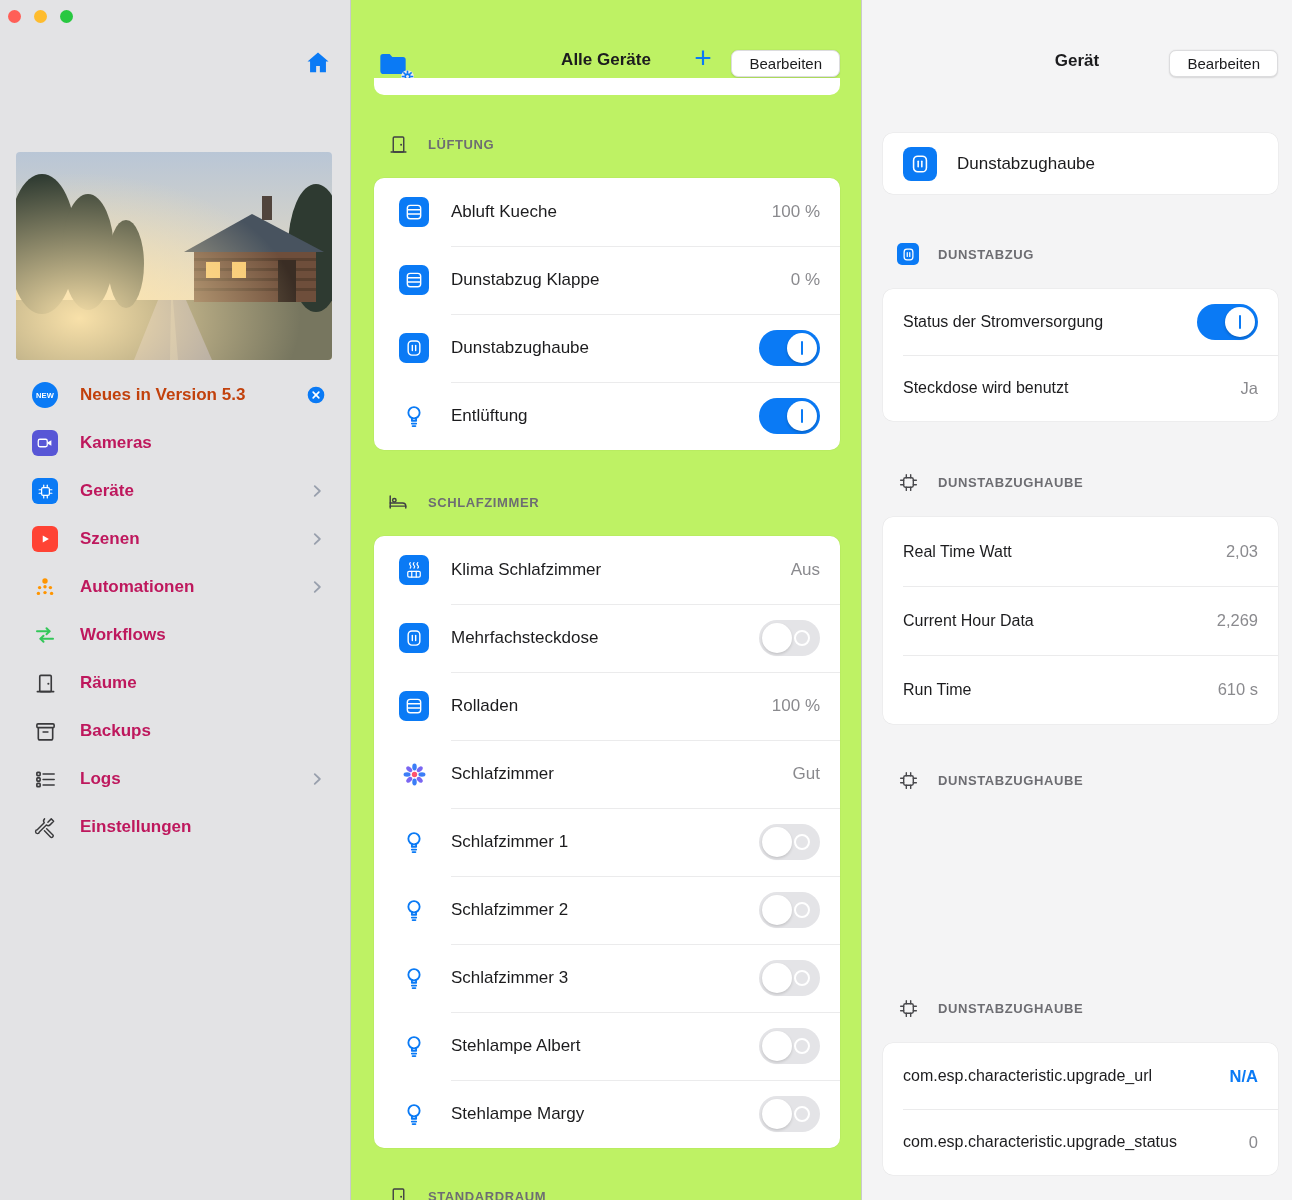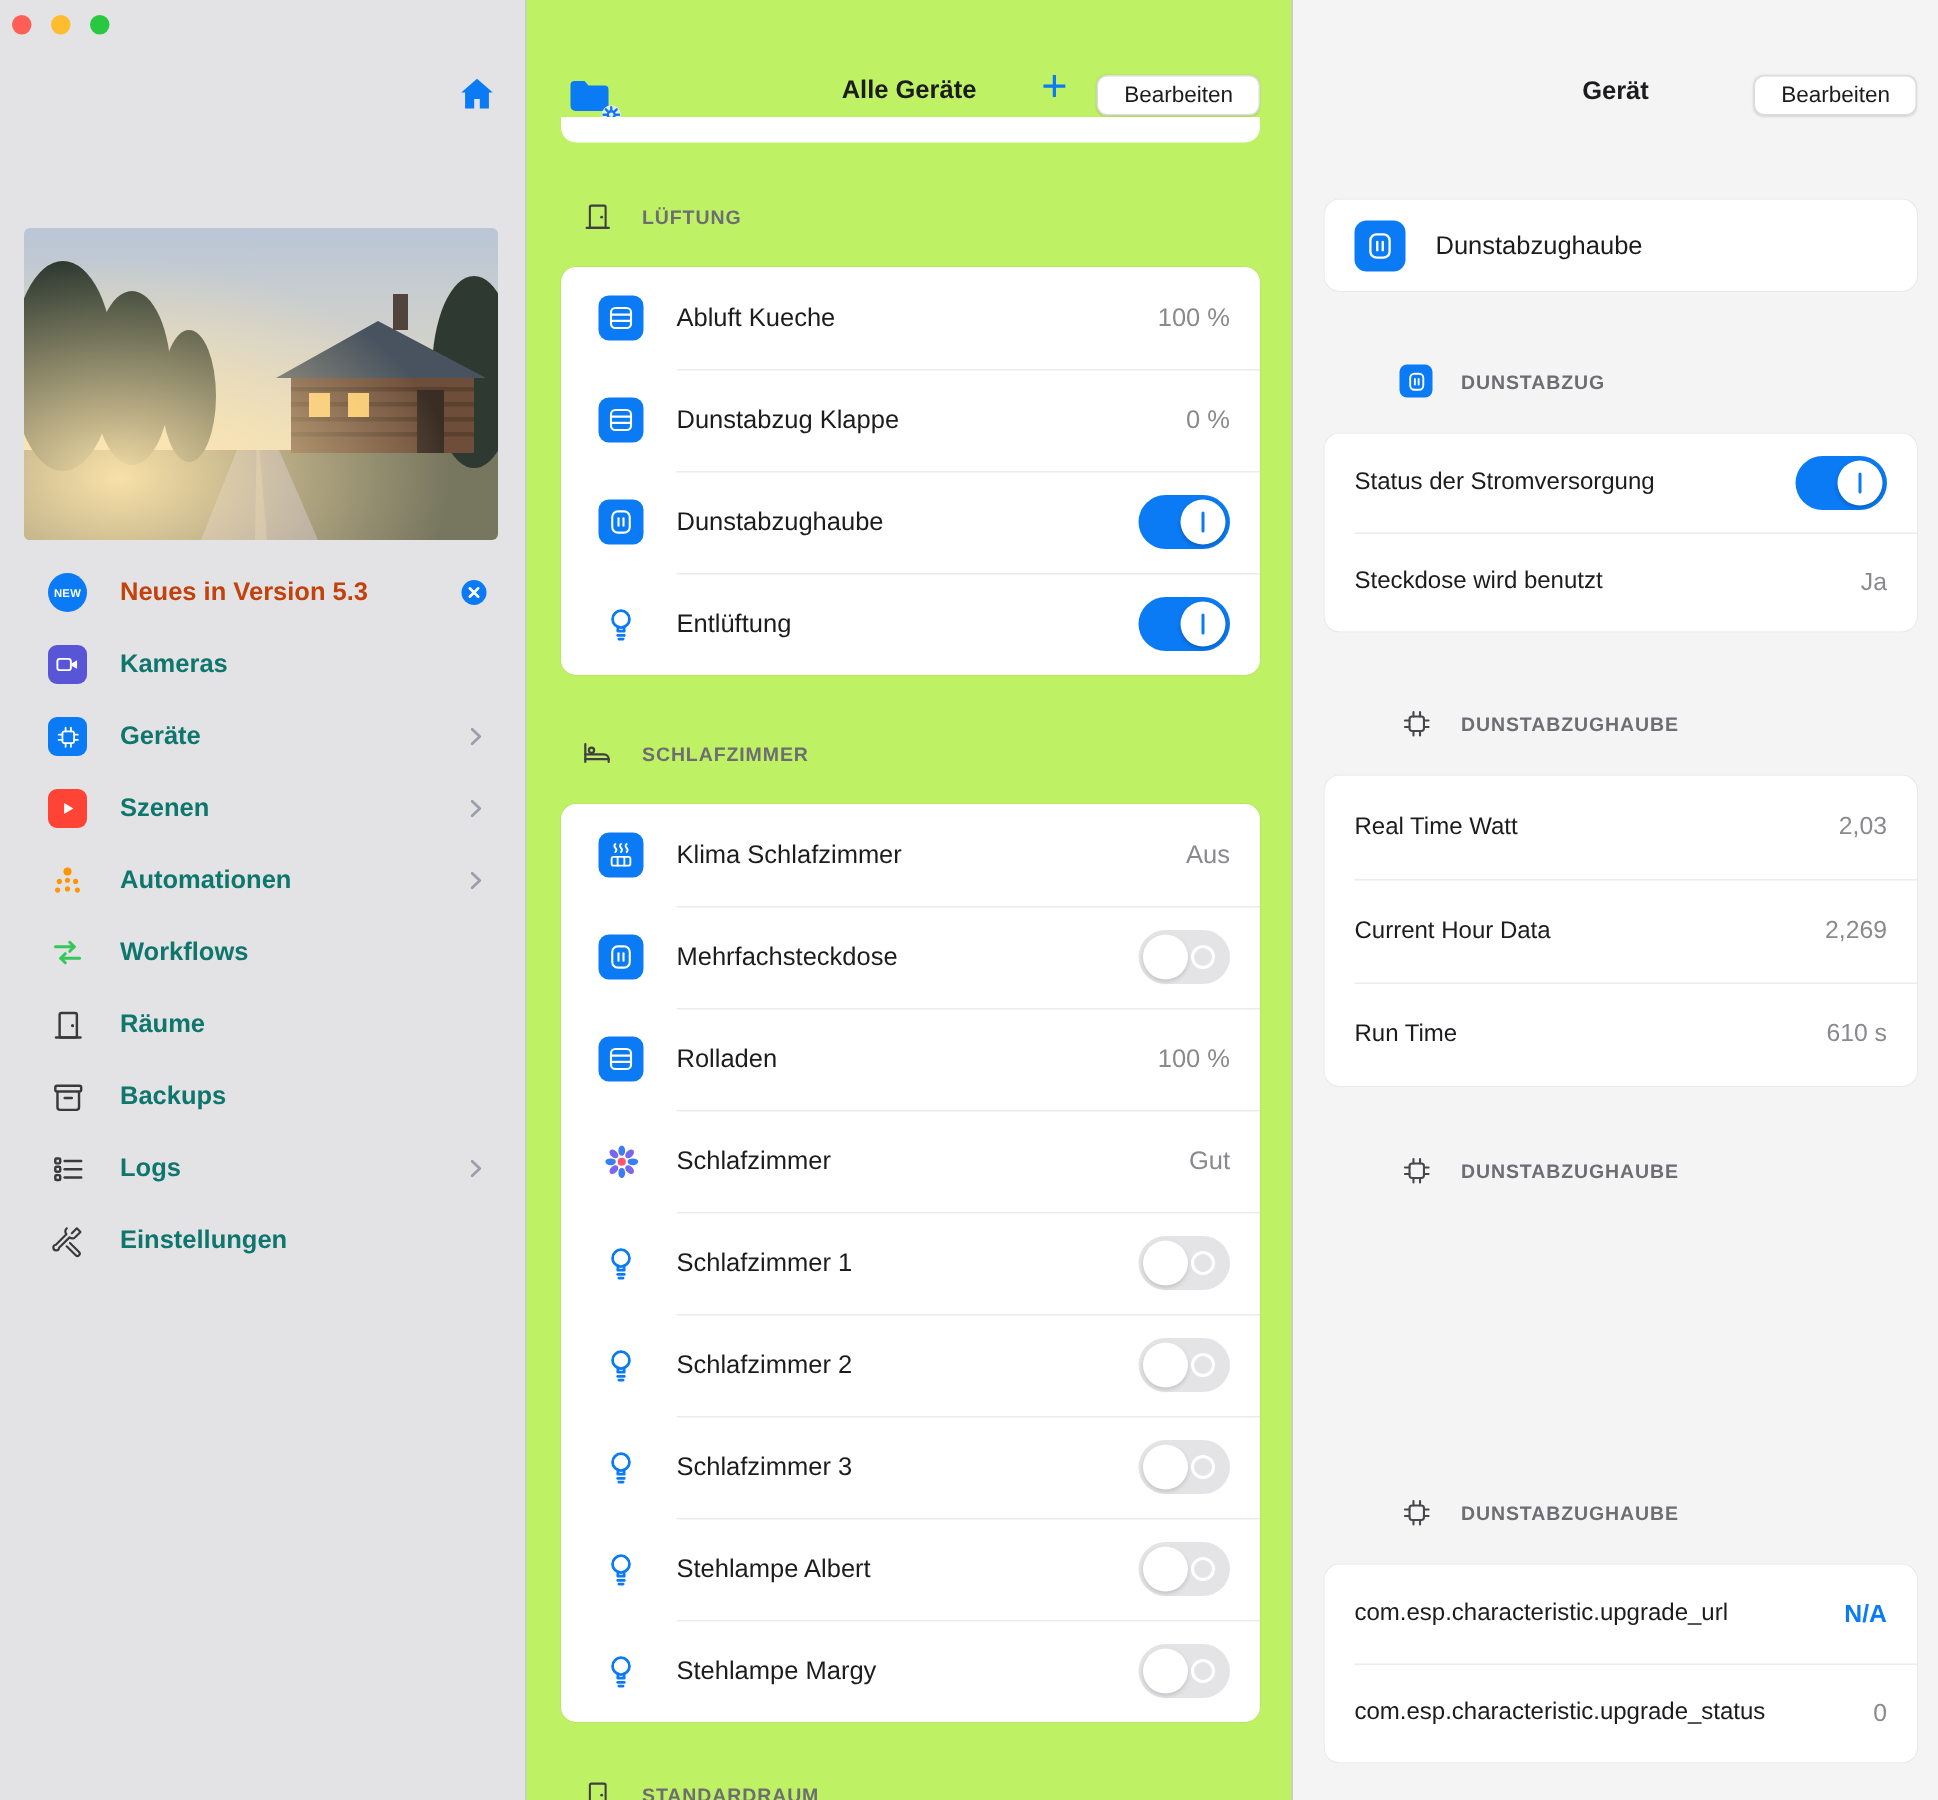--- a/index.html
+++ b/index.html
@@ -24,21 +24,21 @@
   .tl.red{left:8px;background:#ff5f57}
   .tl.yellow{left:34px;background:#febc2e}
   .tl.green{left:60px;background:#28c840}
 
   
   .home-btn{position:absolute;left:304px;top:49px;width:28px;height:28px;color:#0a7af5;}
   .photo{position:absolute;left:16px;top:152px;width:316px;height:208px;border-radius:4px;overflow:hidden;}
   .side-list{position:absolute;left:0;top:371px;width:350px;}
   .side-item{position:relative;height:48px;display:flex;align-items:center;padding:0 24px 0 32px;box-sizing:border-box;}
   .s-icon{width:26px;height:26px;display:flex;align-items:center;justify-content:flex-end;flex:0 0 auto;}
-  .s-label{font-size:17px;font-weight:600;color:#0f766e;margin-left:22px;flex:1;white-space:nowrap;}
+  .s-label{font-size:17px;font-weight:600;color:#be185d;margin-left:22px;flex:1;white-space:nowrap;}
   .side-item.accent .s-label{color:#c2410c;}
   .chev{width:18px;height:18px;color:#99a0ad;flex:0 0 auto;}
   .new-badge{width:26px;height:26px;border-radius:50%;background:#0a7af5;color:#fff;
              font-size:7.5px;font-weight:800;display:flex;align-items:center;justify-content:center;letter-spacing:.2px;}
   .chipS{width:26px;height:26px;border-radius:6px;display:flex;align-items:center;justify-content:center;color:#fff;}
   .chipS.blue{background:#0a7af5}.chipS.indigo{background:#5856d6}.chipS.red{background:#ff4334}
   .glyphS{width:26px;height:26px;display:flex;align-items:center;justify-content:center;}
   .close-x{width:20px;height:20px;color:#0a7af5;flex:0 0 auto;}
 
   
@@ -49,21 +49,21 @@
   .plus-btn{position:absolute;left:336px;top:40px;width:32px;height:36px;color:#0a7af5;font-size:30px;font-weight:300;
             display:flex;align-items:center;justify-content:center;}
   .edit-btn{position:absolute;top:50px;height:27px;padding:0 17px;background:#fff;border:1px solid #dcdcde;border-radius:7px;
             font-size:15px;color:#1c1c1e;display:flex;align-items:center;box-shadow:0 .5px 1.5px rgba(0,0,0,.12);box-sizing:border-box;}
   .m-header .edit-btn{right:21px;}
   .sliver{position:absolute;left:23px;top:78px;width:466px;height:17px;background:#fff;border-radius:0 0 10px 10px;}
 
   
   .sec{position:absolute;display:flex;align-items:center;height:24px;}
   .middle .sec{left:36px;}
-  .rightp .sec{left:35px;margin-left:36px;}
+  .rightp .sec{left:35px;}
   .sec .g22{width:22px;height:22px;display:flex;align-items:center;justify-content:center;color:#3f3f43;}
   .sec-label{font-size:13px;font-weight:700;color:#6d6d72;letter-spacing:.6px;margin-left:19px;white-space:nowrap;}
   .chip22{width:22px;height:22px;border-radius:5px;background:#0a7af5;color:#fff;display:flex;align-items:center;justify-content:center;}
 
   
   .m-card{position:absolute;left:23px;width:466px;background:#fff;border-radius:10px;
           box-shadow:0 0 0 .5px rgba(0,0,0,.05);overflow:hidden;}
   .m-row{position:relative;height:68px;display:flex;align-items:center;padding:0 20px 0 25px;box-sizing:border-box;}
   .m-row + .m-row::before{content:"";position:absolute;left:77px;right:0;top:0;height:1px;background:#ebebec;}
   .chip30{width:30px;height:30px;border-radius:7px;background:#0a7af5;color:#fff;display:flex;align-items:center;justify-content:center;flex:0 0 auto;}

